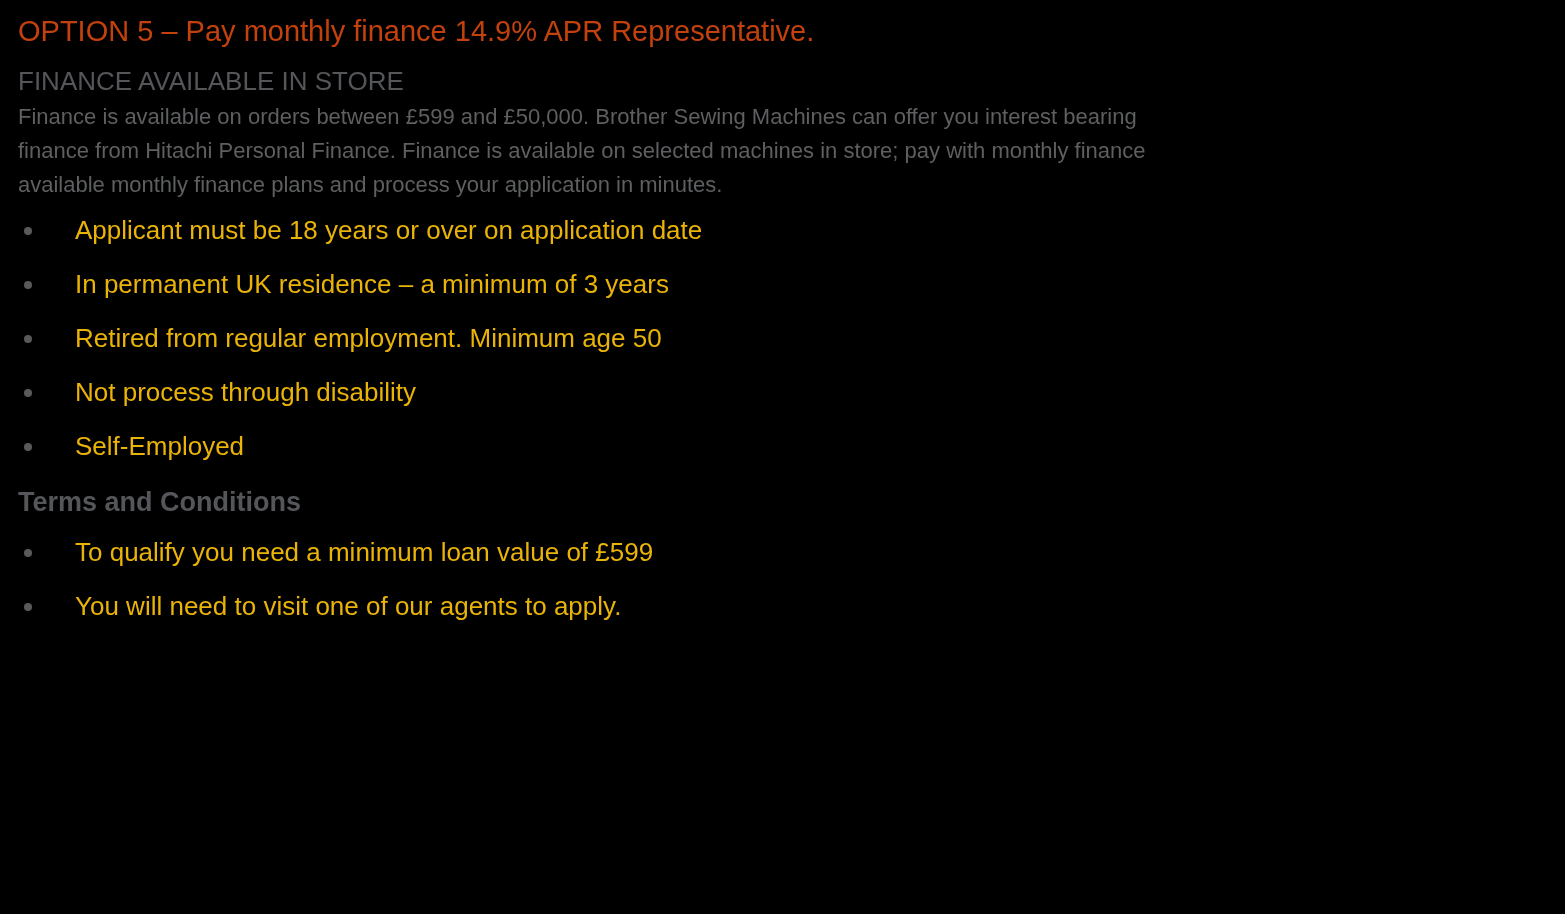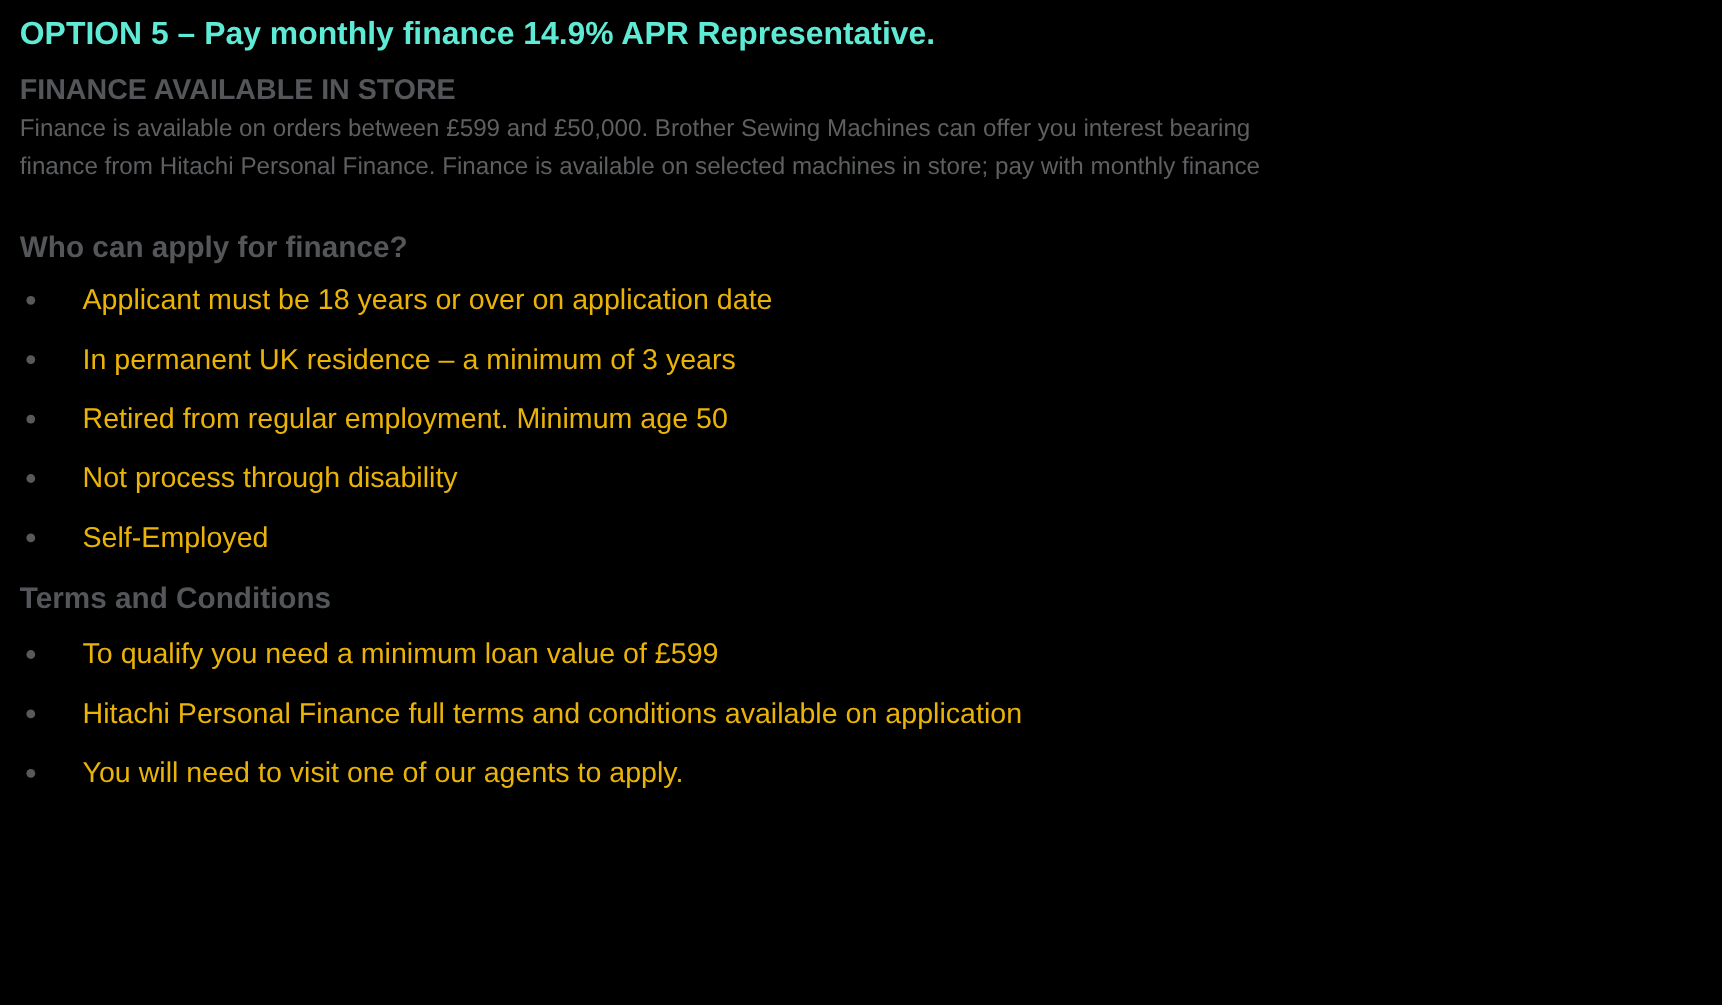--- a/index.html
+++ b/index.html
@@ -17,28 +17,28 @@
   }
   .doc {
     padding: 12px 40px 0 18px;
     box-sizing: border-box;
     width: 100%;
     height: 100%;
   }
   .option-title {
     font-size: 29px;
     line-height: 38px;
-    font-weight: 700;
-    color: #5eead4;
+    font-weight: 400;
+    color: #c2410c;
     margin: 0;
   }
   .finance-heading {
     font-size: 26px;
     line-height: 38px;
-    font-weight: 700;
+    font-weight: 400;
     color: #545659;
     margin: 12px 0 0 0;
   }
   .para {
     margin: 0;
     font-size: 22px;
     line-height: 34px;
     color: #5e5f61;
   }
   .para .line { white-space: nowrap; }
@@ -81,33 +81,32 @@
 
 <div class="doc">
 
   <p class="option-title">OPTION 5 – Pay monthly finance 14.9% APR Representative.</p>
 
   <h2 class="finance-heading">FINANCE AVAILABLE IN STORE</h2>
 
   <div class="para">
     <div class="line">Finance is available on orders between £599 and £50,000. Brother Sewing Machines can offer you interest bearing</div>
     <div class="line">finance from Hitachi Personal Finance. Finance is available on selected machines in store; pay with monthly finance</div>
+    <div class="line">available monthly finance plans and process your application in minutes.</div>
   </div>
 
-  <h3 class="sub-heading">Who can apply for finance?</h3>
 
   <ul class="bullet-list">
     <li>Applicant must be 18 years or over on application date</li>
     <li>In permanent UK residence – a minimum of 3 years</li>
     <li>Retired from regular employment. Minimum age 50</li>
     <li>Not process through disability</li>
     <li>Self-Employed</li>
   </ul>
 
   <h3 class="sub-heading terms">Terms and Conditions</h3>
 
   <ul class="bullet-list second">
     <li>To qualify you need a minimum loan value of £599</li>
-    <li>Hitachi Personal Finance full terms and conditions available on application</li>
     <li>You will need to visit one of our agents to apply.</li>
   </ul>
 
 </div>
 
 </body></html>

